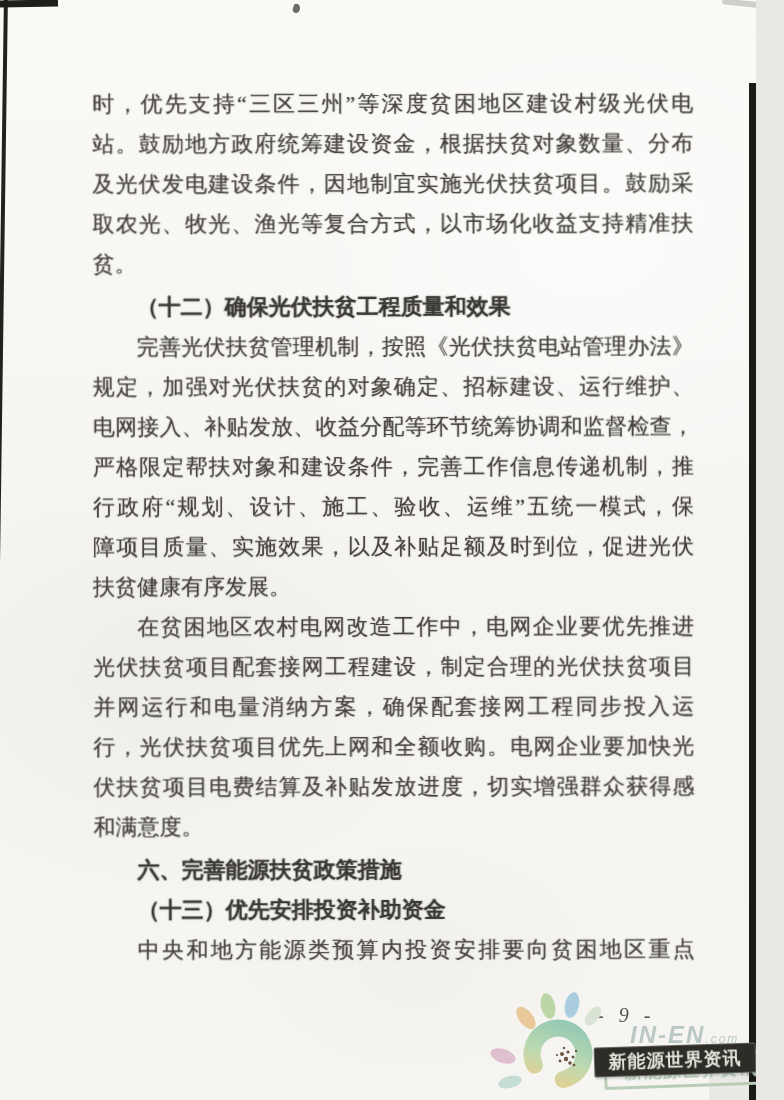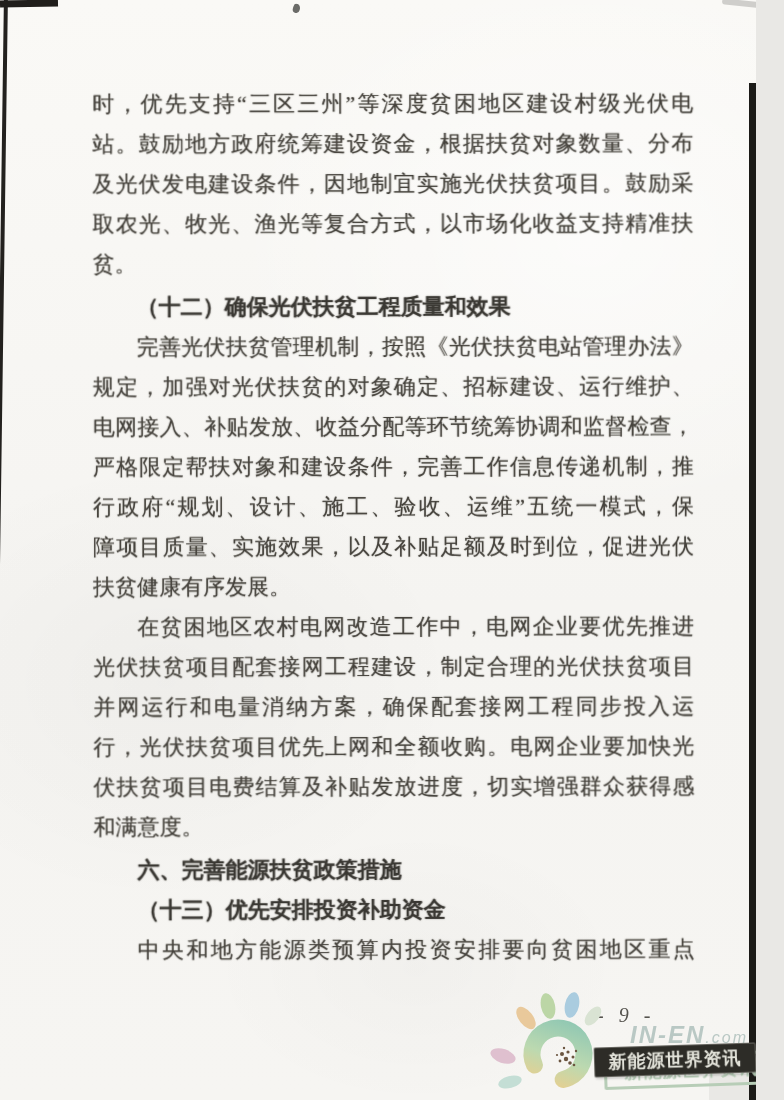--- a/index.html
+++ b/index.html
@@ -47,21 +47,21 @@
     position:absolute;left:597px;top:1004px;width:80px;
     font-size:20px;color:#55534e;letter-spacing:5px;
     filter:blur(.3px);font-style:italic;
   }
   .inen{
     position:absolute;left:606px;top:1021px;
     color:#b9c8c4;font-family:"Liberation Sans","DejaVu Sans",sans-serif;
     font-style:italic;letter-spacing:2px;filter:blur(.4px);white-space:nowrap;
   }
   .inen .big{font-size:24px;font-weight:bold;margin-left:24px;}
-  .inen .small{font-size:16px;font-style:italic;}
+  .inen .small{font-size:12px;font-style:italic;}
   .wm-ghost{
     position:absolute;left:604px;top:1053px;width:168px;height:28px;
     border:3px solid #b7cdb7;border-radius:2px;
     color:#b7cdb7;font-size:18px;font-weight:bold;line-height:28px;text-align:center;
     transform:rotate(-2deg);letter-spacing:1px;filter:blur(.4px);
     font-family:"Liberation Sans","DejaVu Sans",sans-serif;white-space:nowrap;overflow:hidden;
   }
   .wm-banner{
     position:absolute;left:594px;top:1045px;width:162px;height:30px;
     background:#2d2c27;color:#e3e3da;border-radius:2px;

